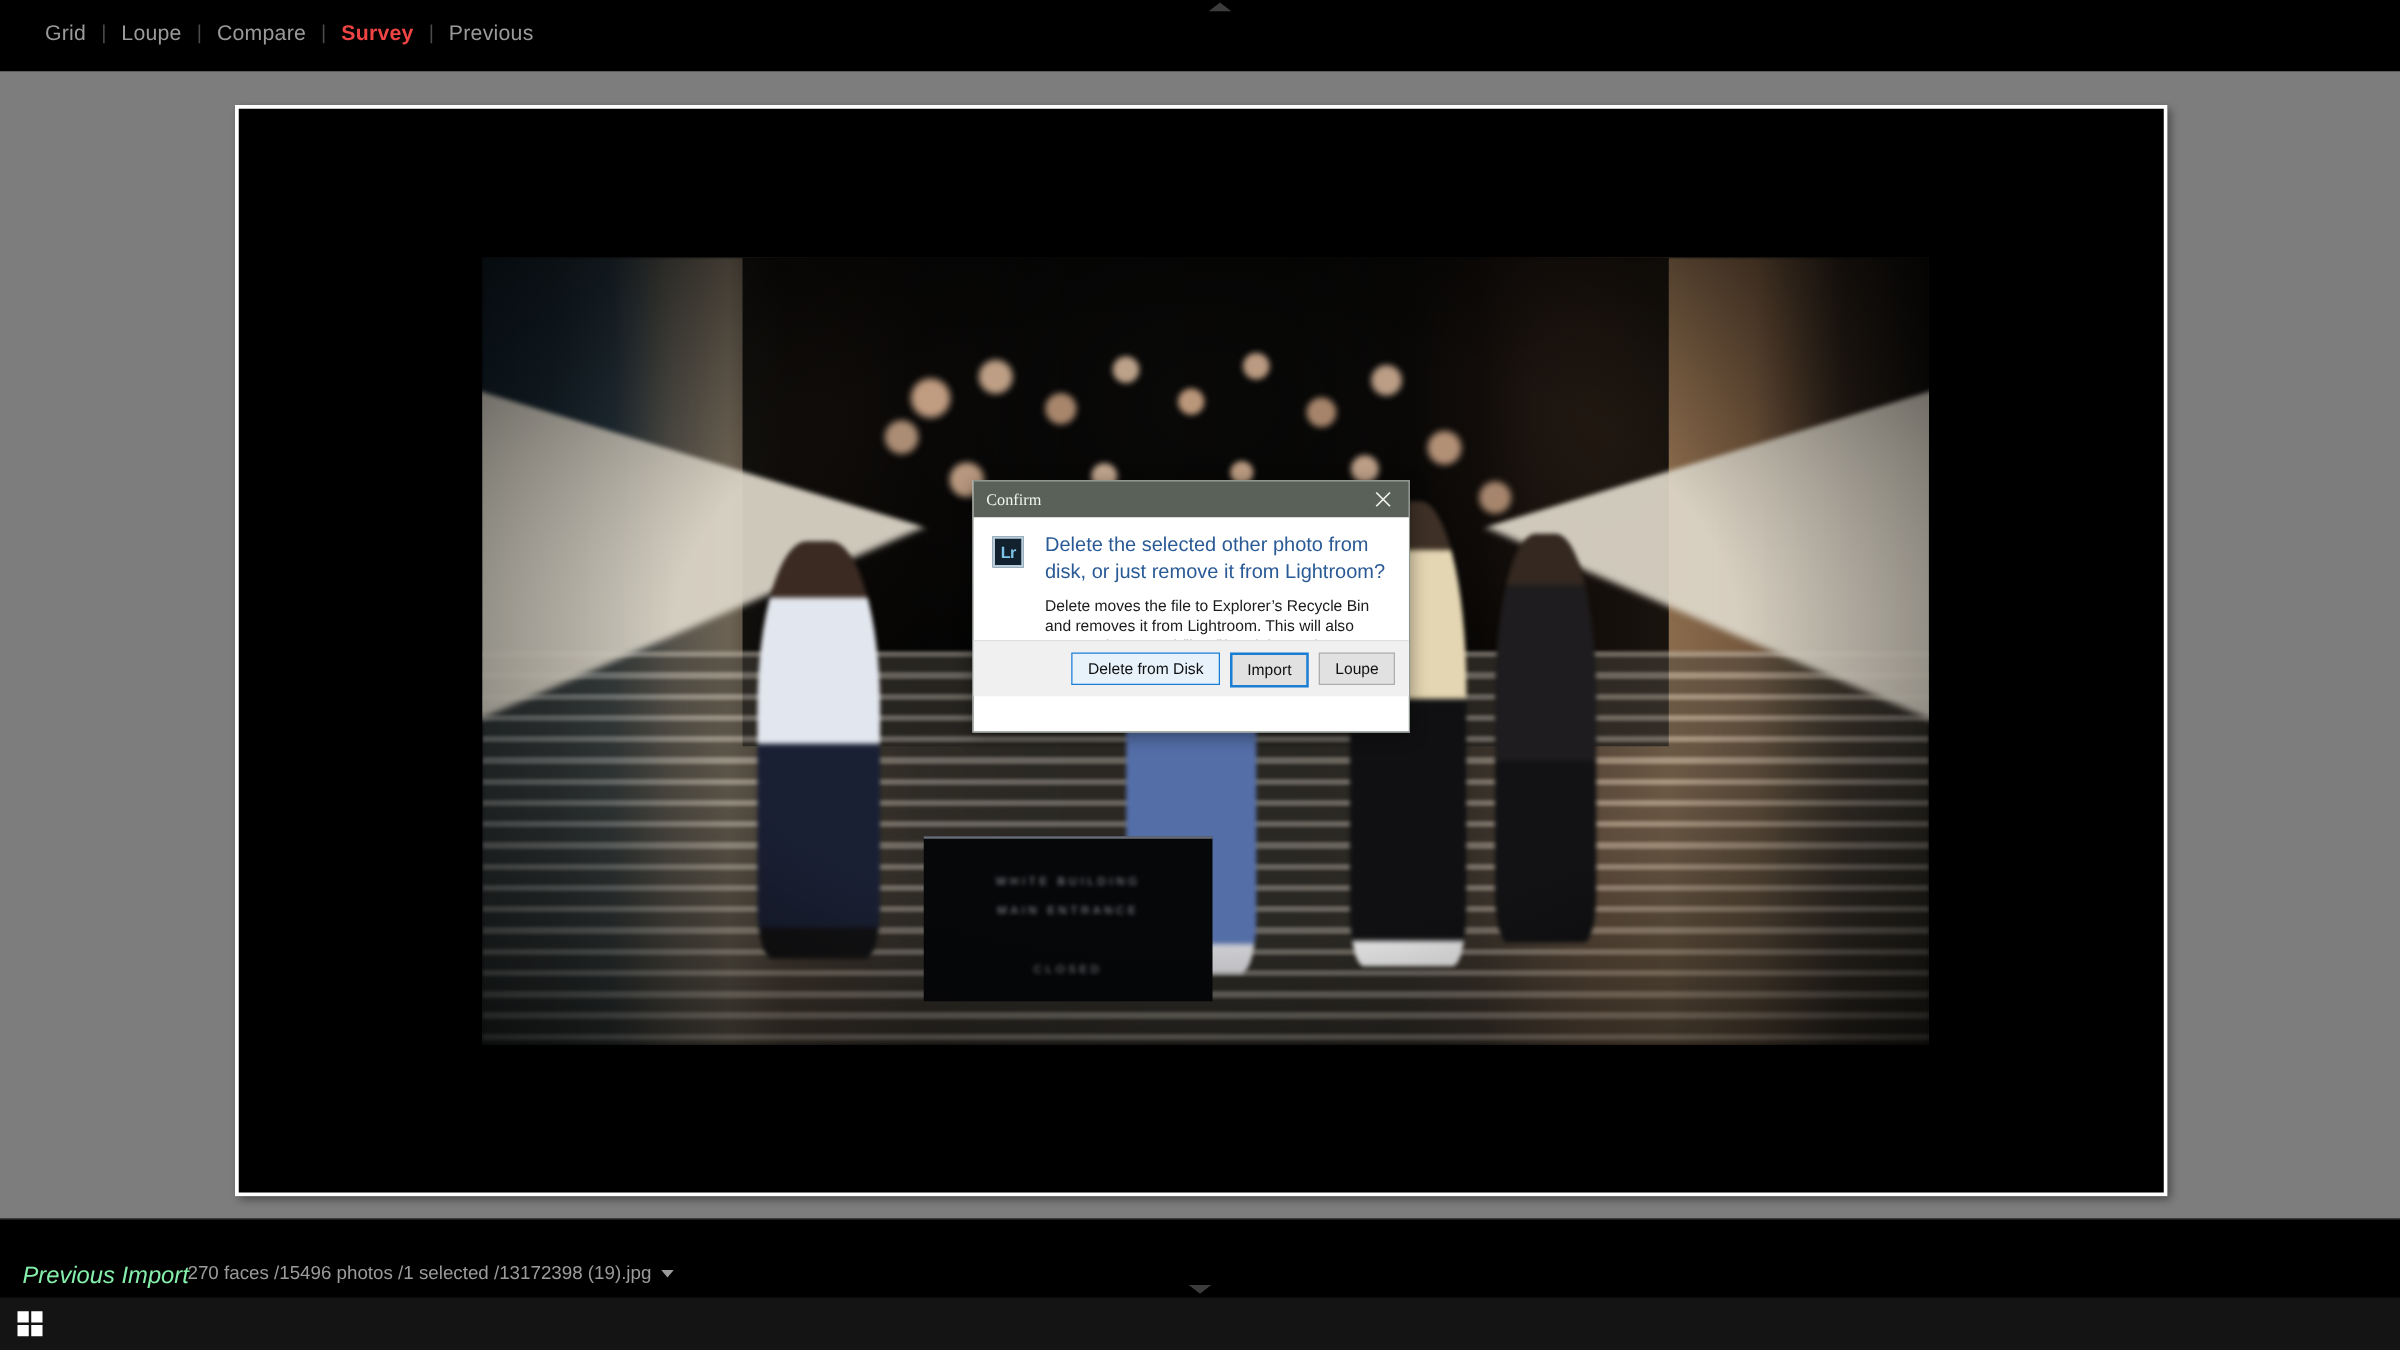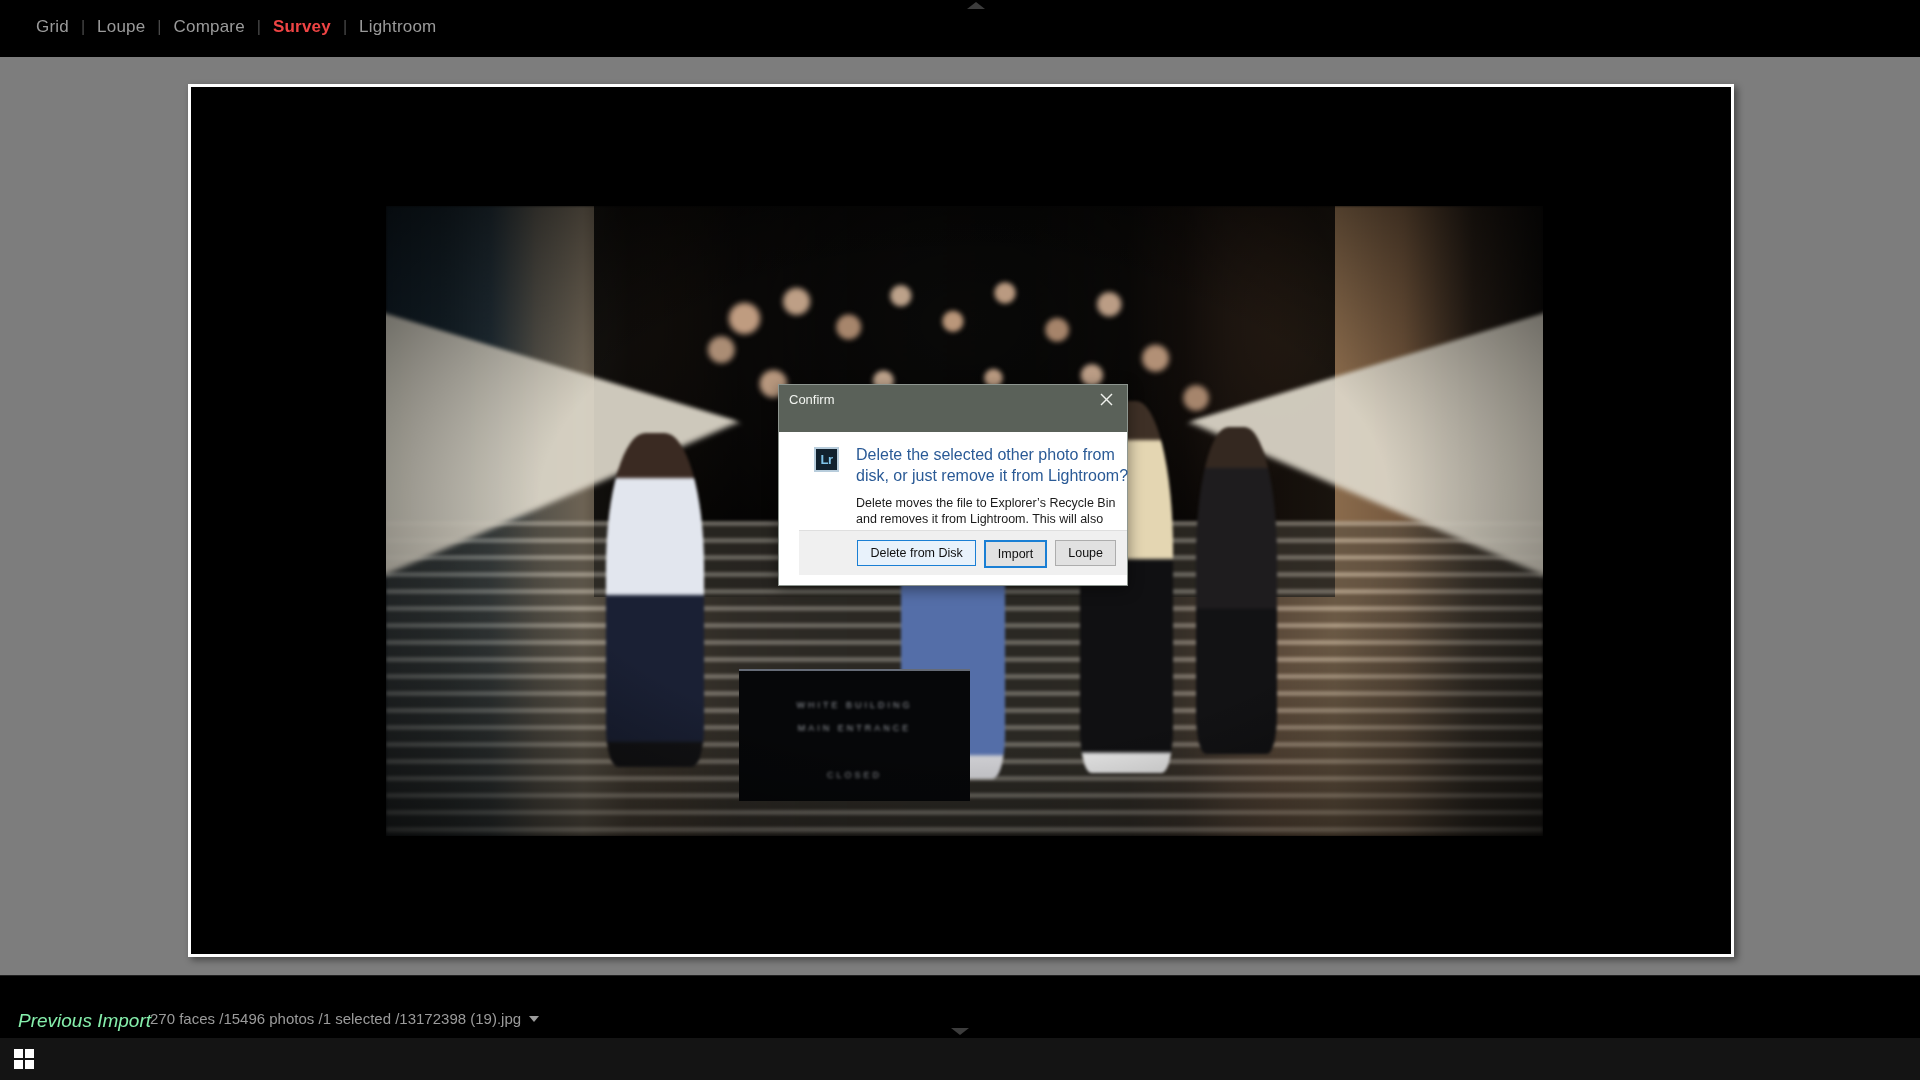--- a/index.html
+++ b/index.html
@@ -220,37 +220,37 @@
   
   .dialog {
     position: absolute; left: 778px; top: 384px;
     width: 350px; height: 202px;
     background: #ffffff;
     border: 1px solid #8e9690;
     box-shadow: 0 3px 14px rgba(0,0,0,.45);
     font-family: "Liberation Sans", sans-serif;
   }
   .dlg-title {
-    position: relative; height: 47px;
+    position: relative; height: 29px;
     background: #5a6159;
+    font-family: Liberation Serif, serif;
   }
   .dlg-title-text {
     position: absolute; left: 10px; top: 7px;
     font-size: 13px; color: #f2f4f0;
   }
   .dlg-close {
     position: absolute; right: 0; top: 0;
     width: 42px; height: 29px;
     display: flex; align-items: center; justify-content: center;
   }
   .dlg-close svg { display: block; }
   .dlg-body {
     position: relative; height: 143px; background: #fff;
     padding: 14px 18px 0 18px;
-    margin-left: 20px;
   }
   .lr-icon {
     position: absolute; left: 15px; top: 15px;
     width: 25px; height: 25px;
     background: #11212e;
     border: 2px solid #b8cddc;
     display: flex; align-items: center; justify-content: center;
     font-size: 13px; color: #7fc3e8; font-weight: 600; letter-spacing: -.5px;
   }
   .dlg-heading {
@@ -288,21 +288,21 @@
     <div class="top-collapse"></div>
     <div class="modulenav">
       <span class="mod">Grid</span>
       <span class="sep">|</span>
       <span class="mod">Loupe</span>
       <span class="sep">|</span>
       <span class="mod">Compare</span>
       <span class="sep">|</span>
       <span class="mod active">Survey</span>
       <span class="sep">|</span>
-      <span class="mod">Lightroom</span>
+      <span class="mod">Previous</span>
     </div>
   </div>
 
   <div class="workarea">
     <div class="photo-cell">
       <div class="photo">
         <div class="ph-bg"></div>
         <div class="ph-dark-centre"></div>
         <div class="ph-steps"></div>
         <div class="ph-rail-l"></div>

